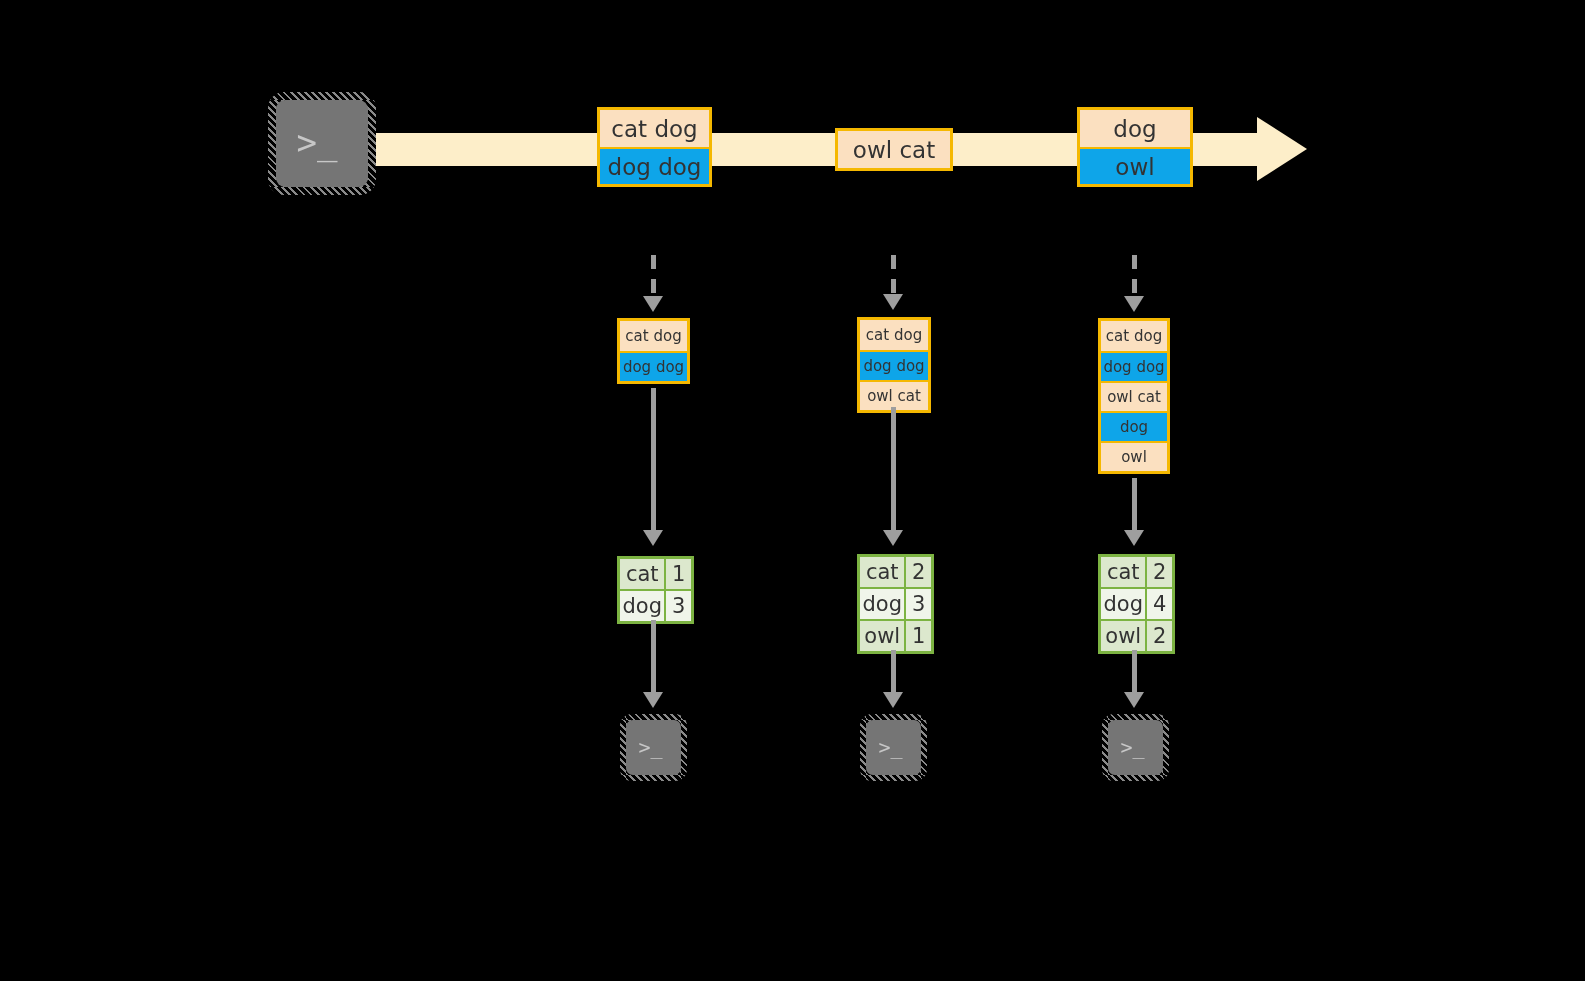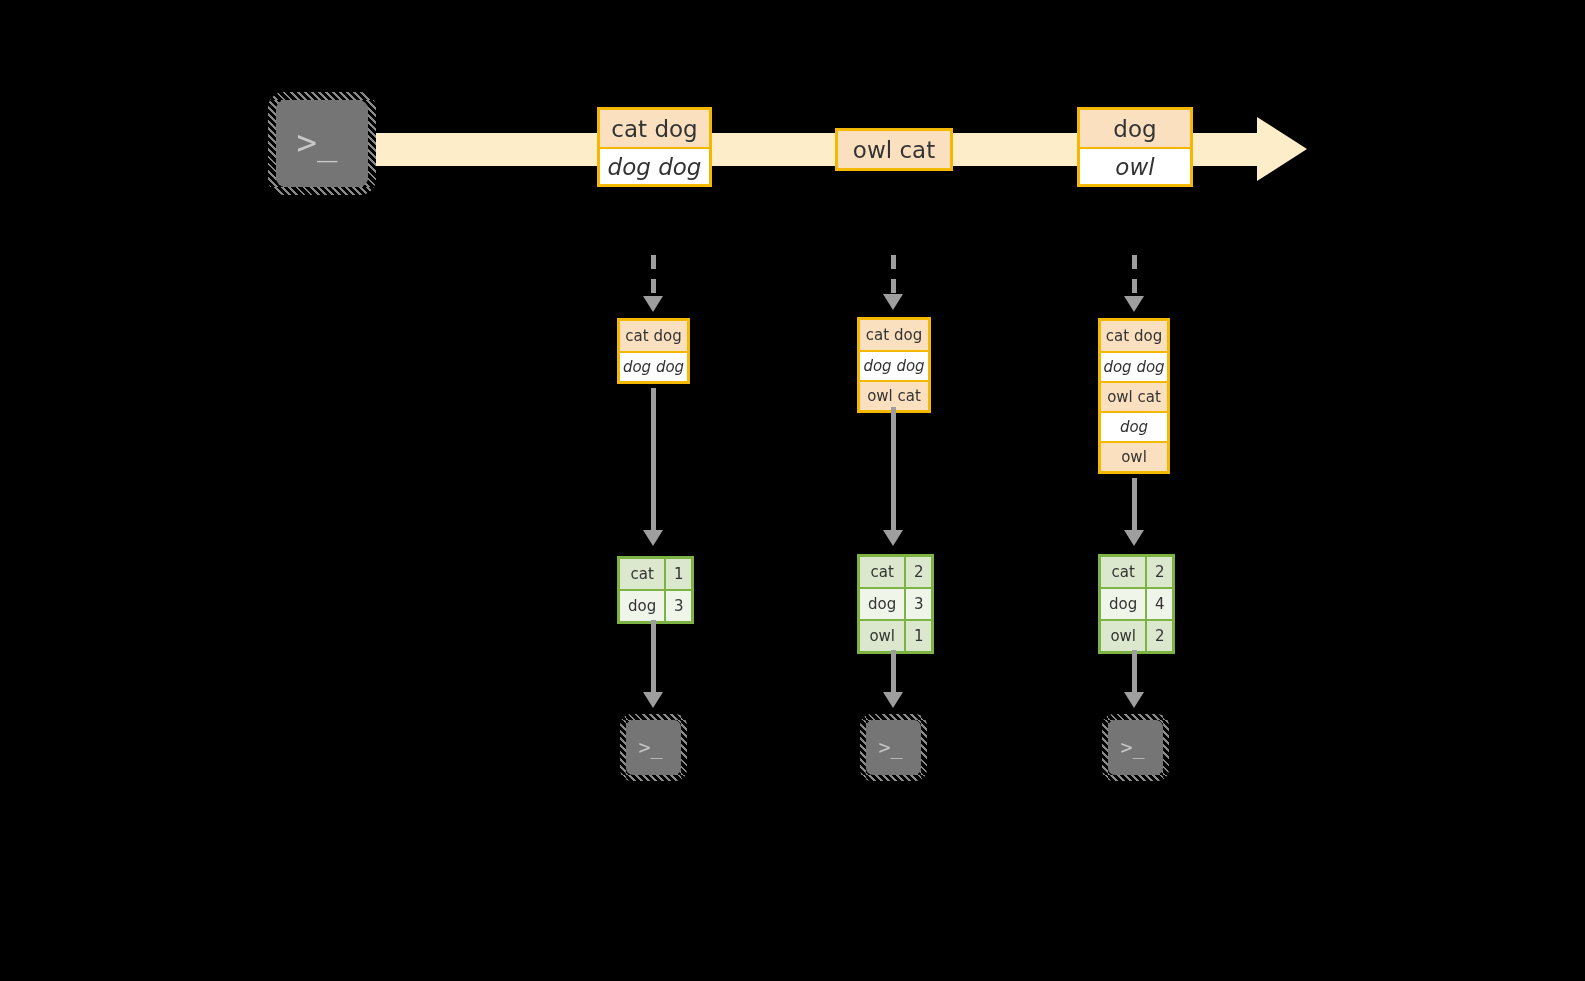--- a/index.html
+++ b/index.html
@@ -91,21 +91,21 @@
   .evt-row {
     box-sizing: border-box;
     display: flex;
     align-items: center;
     justify-content: center;
     color: #333333;
     white-space: nowrap;
   }
   .evt-row + .evt-row { border-top: 2px solid #f5b800; }
   .evt-row.dark  { background: #fbe0c0; }
-  .evt-row.light { background: #ffffff; font-style: italic; }
+  .evt-row.light { background: #0ea5e9; }
 
   
   .evt-top { font-size: 23px; }
   .evt-top .evt-row { height: 37px; }
   #evt-top-1 { left: 597px; top: 107px; width: 115px; }
   #evt-top-2 { left: 835px; top: 128px; width: 118px; }
   #evt-top-3 { left: 1077px; top: 107px; width: 116px; }
 
   
   .state-box { font-size: 15px; }
@@ -114,21 +114,21 @@
   #state-2 { left: 857px; top: 317px; width: 74px; }
   #state-3 { left: 1098px; top: 318px; width: 72px; }
 
   
   .result-table {
     position: absolute;
     box-sizing: border-box;
     border: 3px solid #7cb342;
     display: flex;
     flex-direction: column;
-    font-size: 15px;
+    font-size: 21px;
   }
   .res-row {
     display: flex;
     height: 30px;
   }
   .res-row + .res-row { border-top: 2px solid #7cb342; }
   .res-cell {
     box-sizing: border-box;
     display: flex;
     align-items: center;

